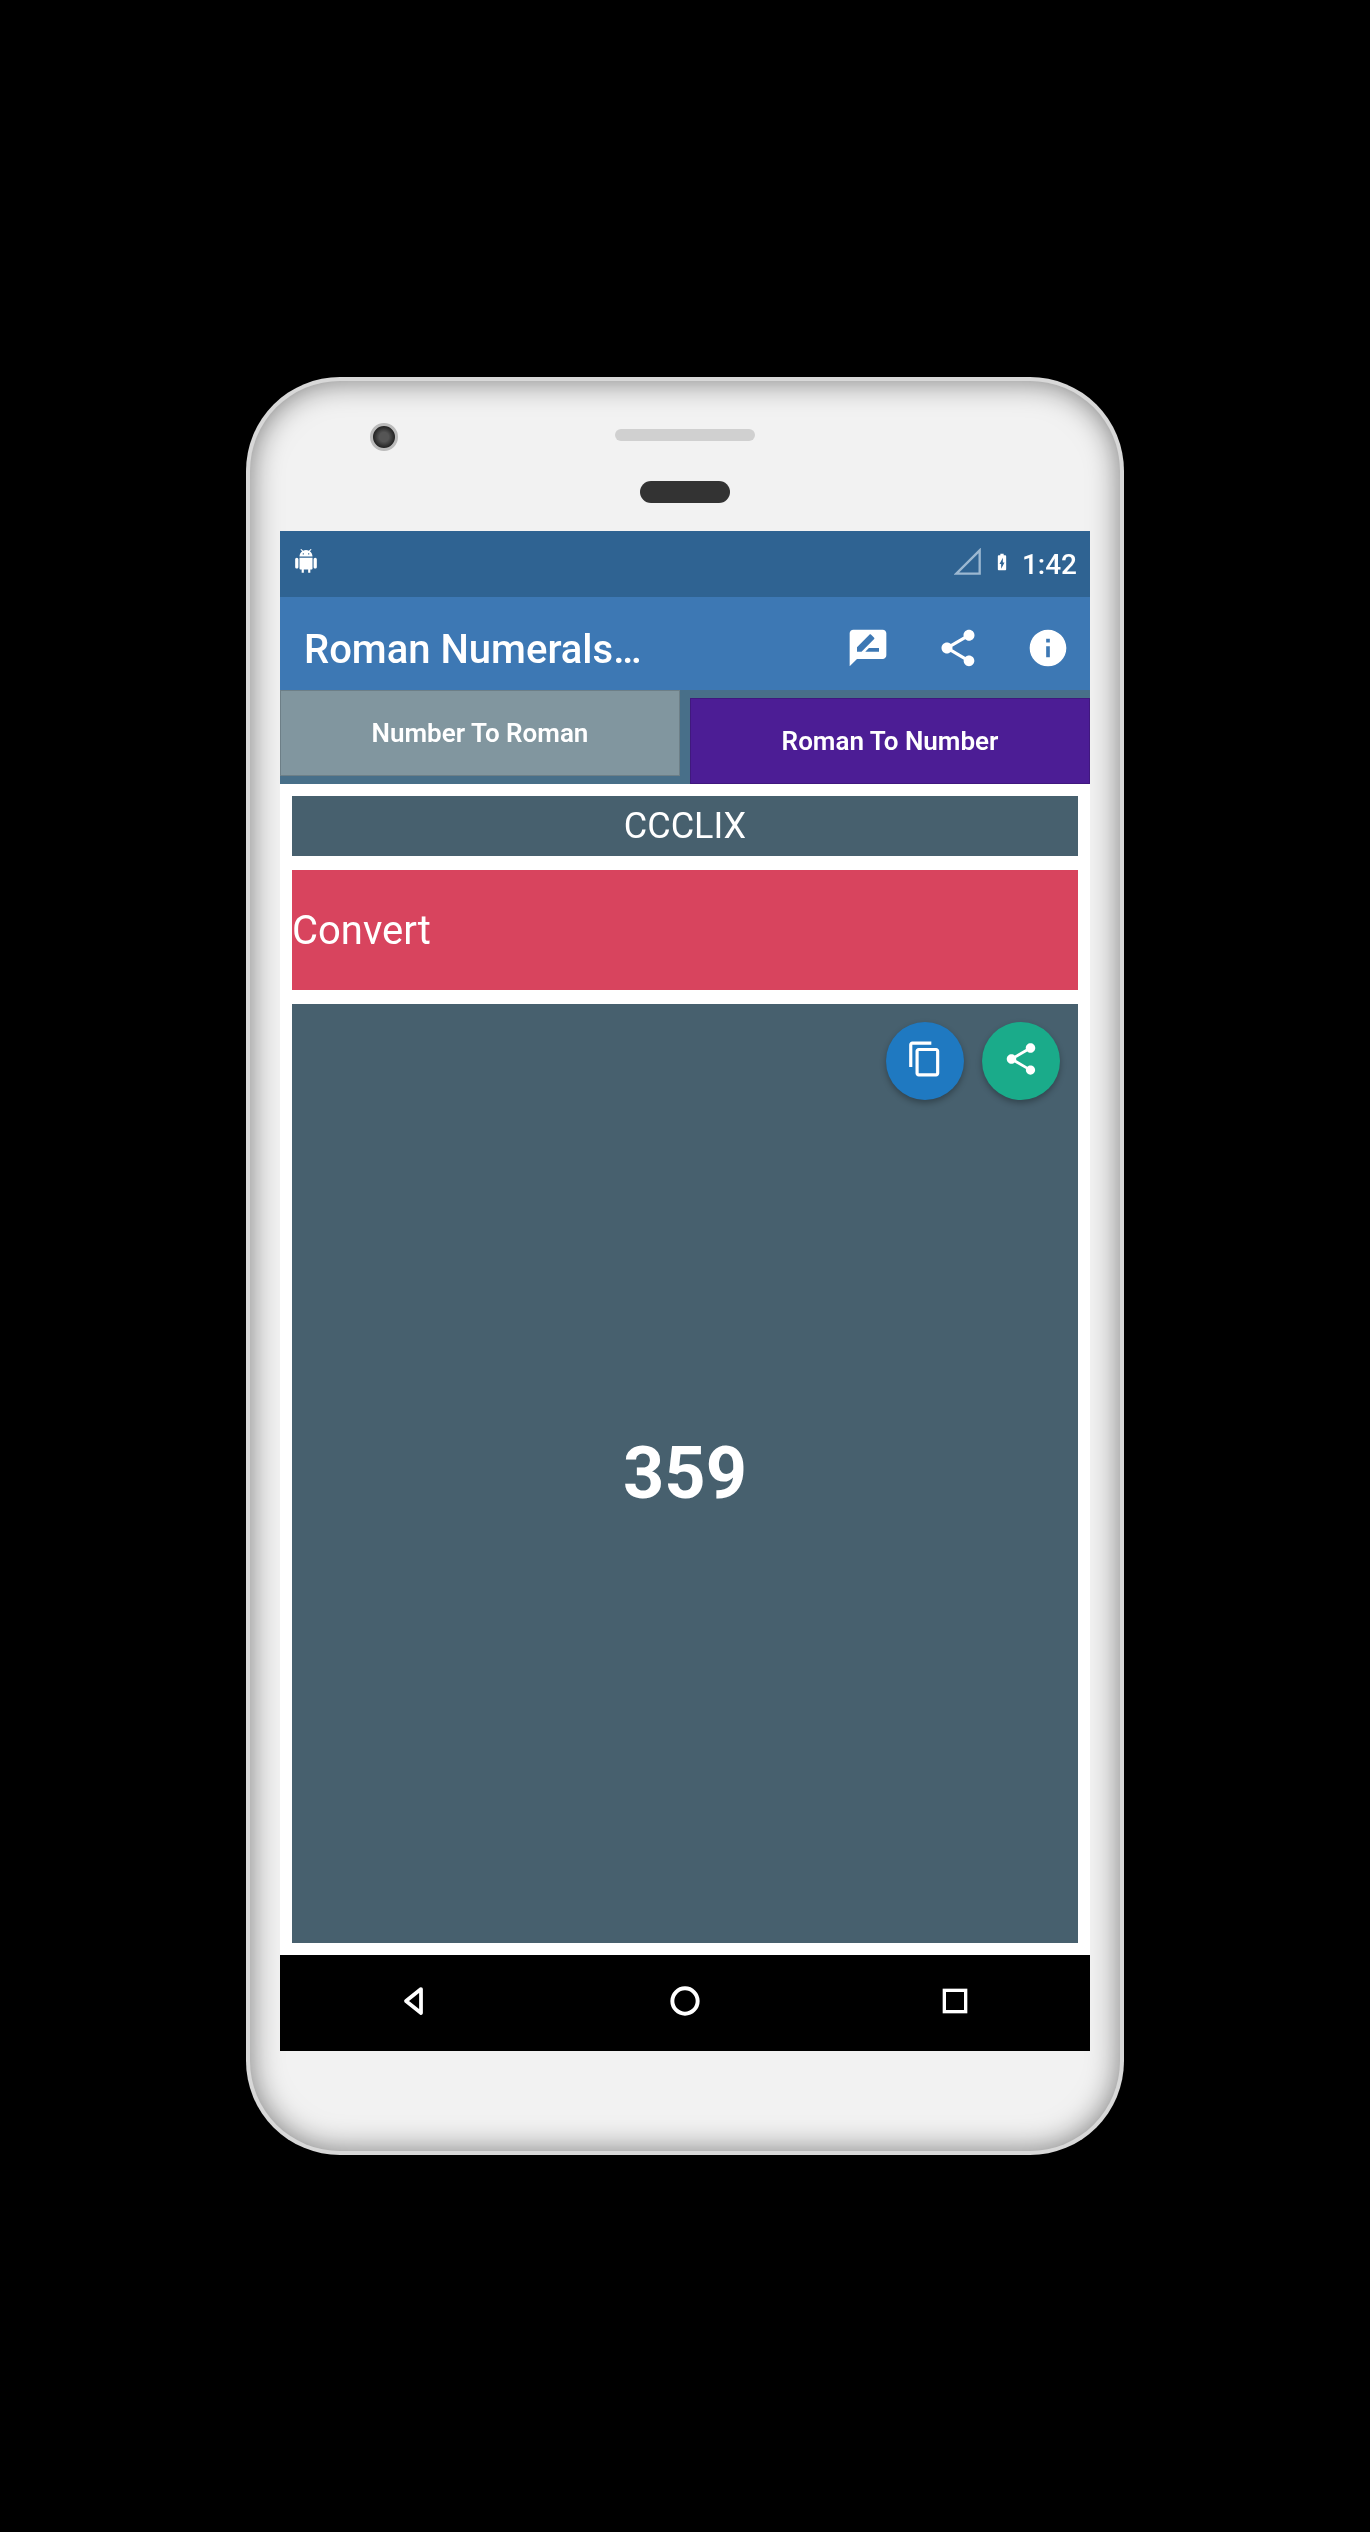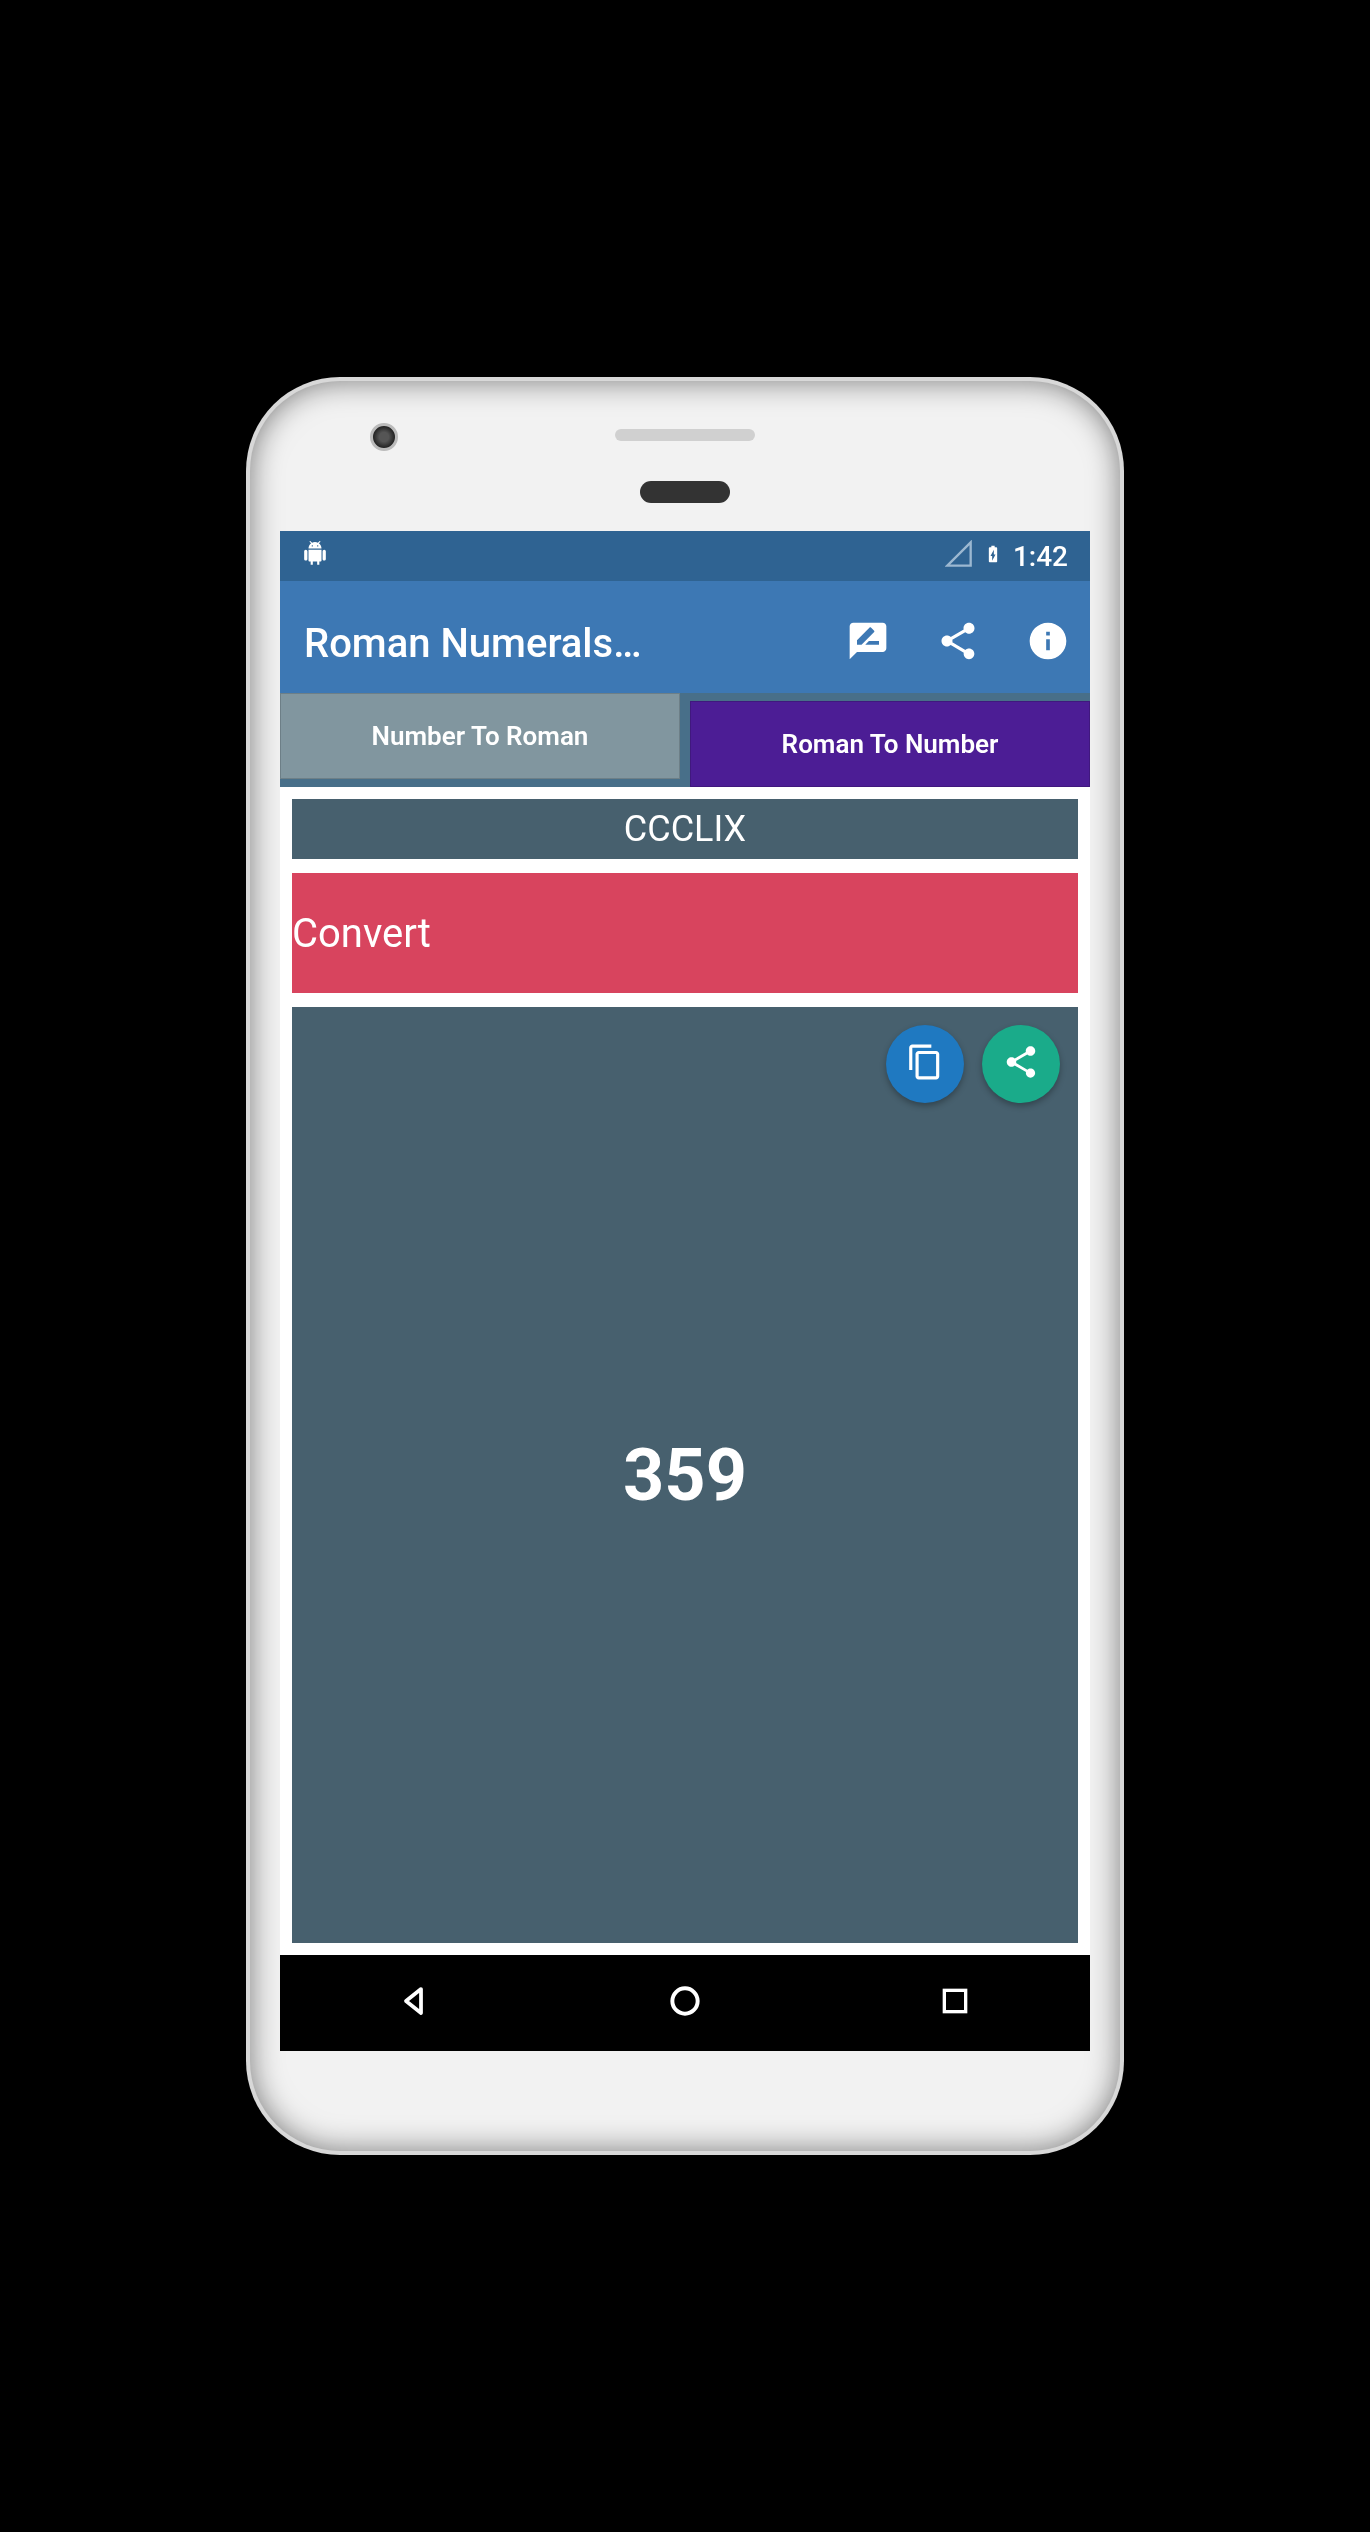--- a/index.html
+++ b/index.html
@@ -54,33 +54,33 @@
   .screen {
     width: 100%;
     height: 1520px;
     background: #fff;
     margin-top: 60px;
     display: flex;
     flex-direction: column;
     overflow: hidden;
   }
   .status-bar {
-    height: 50px;
+    height: 66px;
     background: #2f6392;
     display: flex;
     align-items: center;
     justify-content: space-between;
-    padding: 0 22px;
+    padding: 0 13px;
     color: #fff;
   }
   .status-left { display: flex; align-items: center; }
   .status-right { display: flex; align-items: center; gap: 10px; }
   .status-time { font-size: 28px; font-weight: 500; }
   .app-bar {
-    height: 112px;
+    height: 93px;
     background: #3d78b4;
     display: flex;
     align-items: center;
     padding: 12px 18px 0 24px;
     gap: 24px;
   }
   .app-title {
     color: #fff;
     font-size: 40px;
     font-weight: 500;

